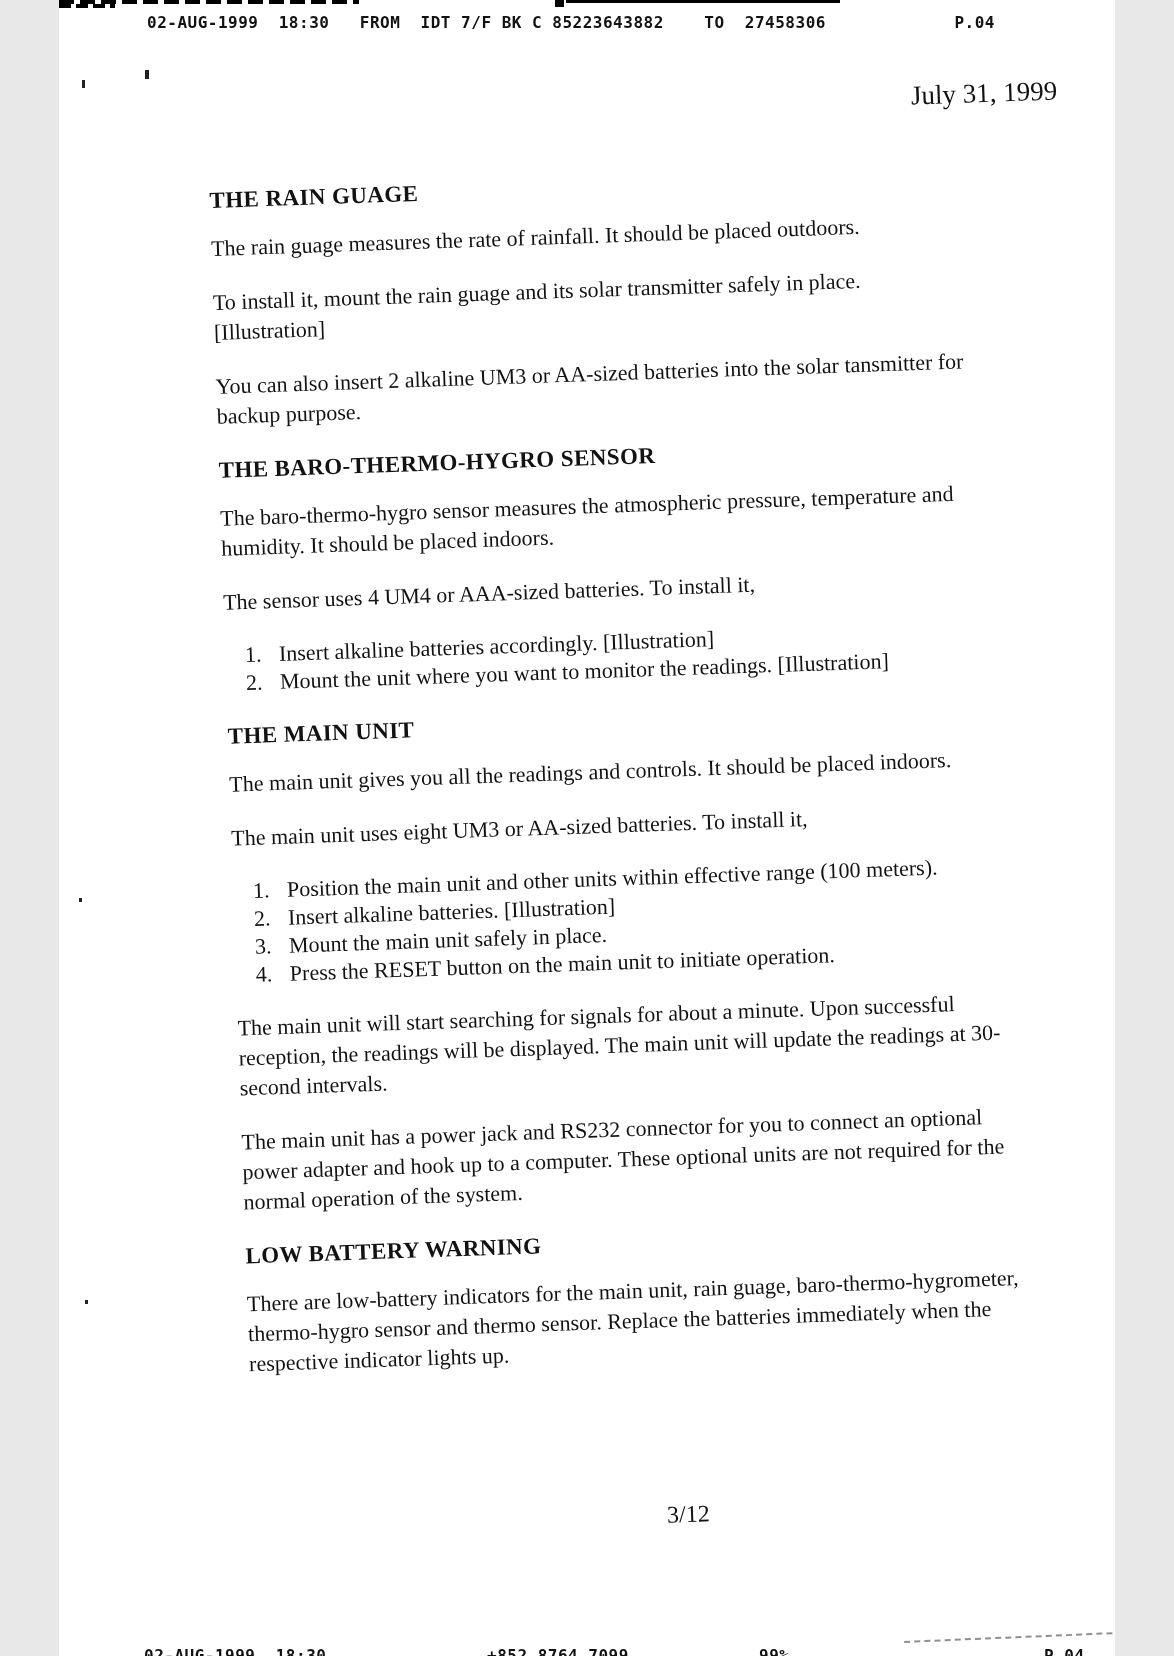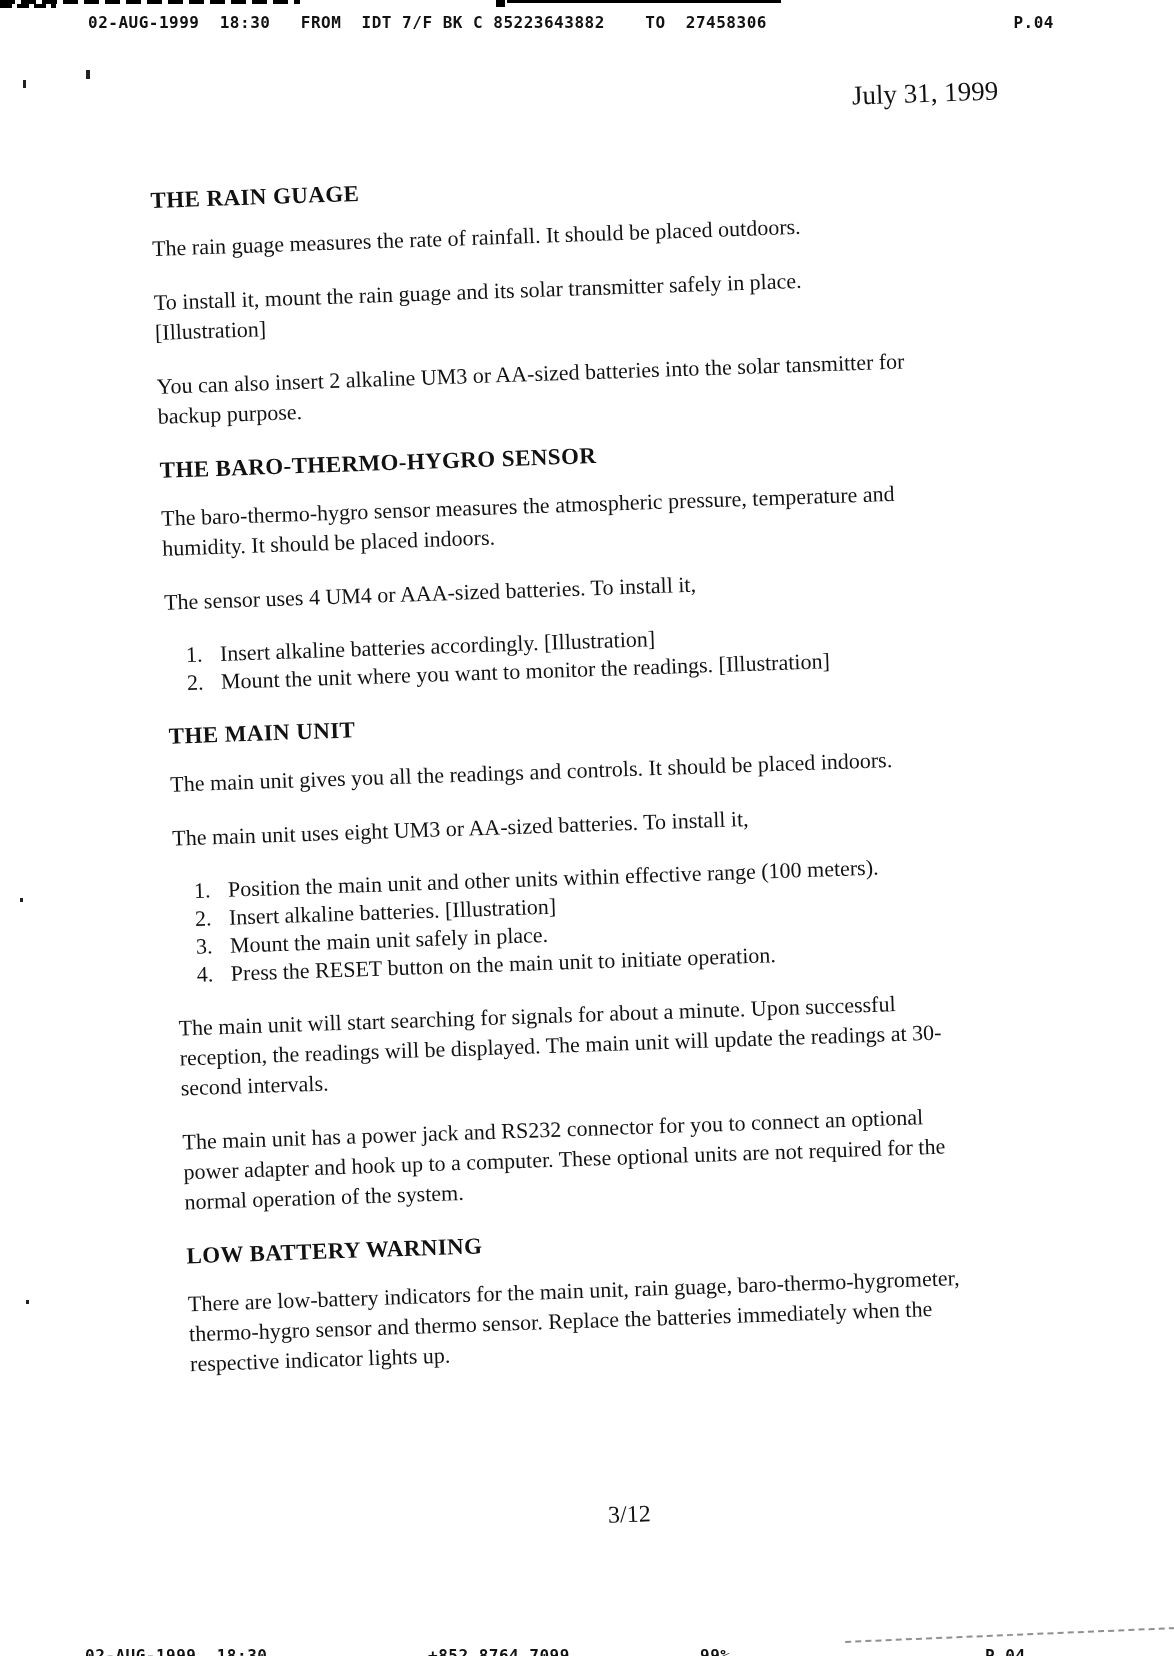--- a/index.html
+++ b/index.html
@@ -1,18 +1,18 @@
 <!DOCTYPE html>
 <html><head>
 <meta charset="utf-8">
 <style>
   html, body { margin: 0; padding: 0; background: #e8e8e8; }
   .page {
     position: relative;
-    width: 1174px;
+    width: 1056px;
     height: 1656px;
     margin: 0 auto;
     background: #ffffff;
     overflow: hidden;
     color: #121212;
     font-family: "Liberation Serif", serif;
   }
 
   
   .fax-header {

